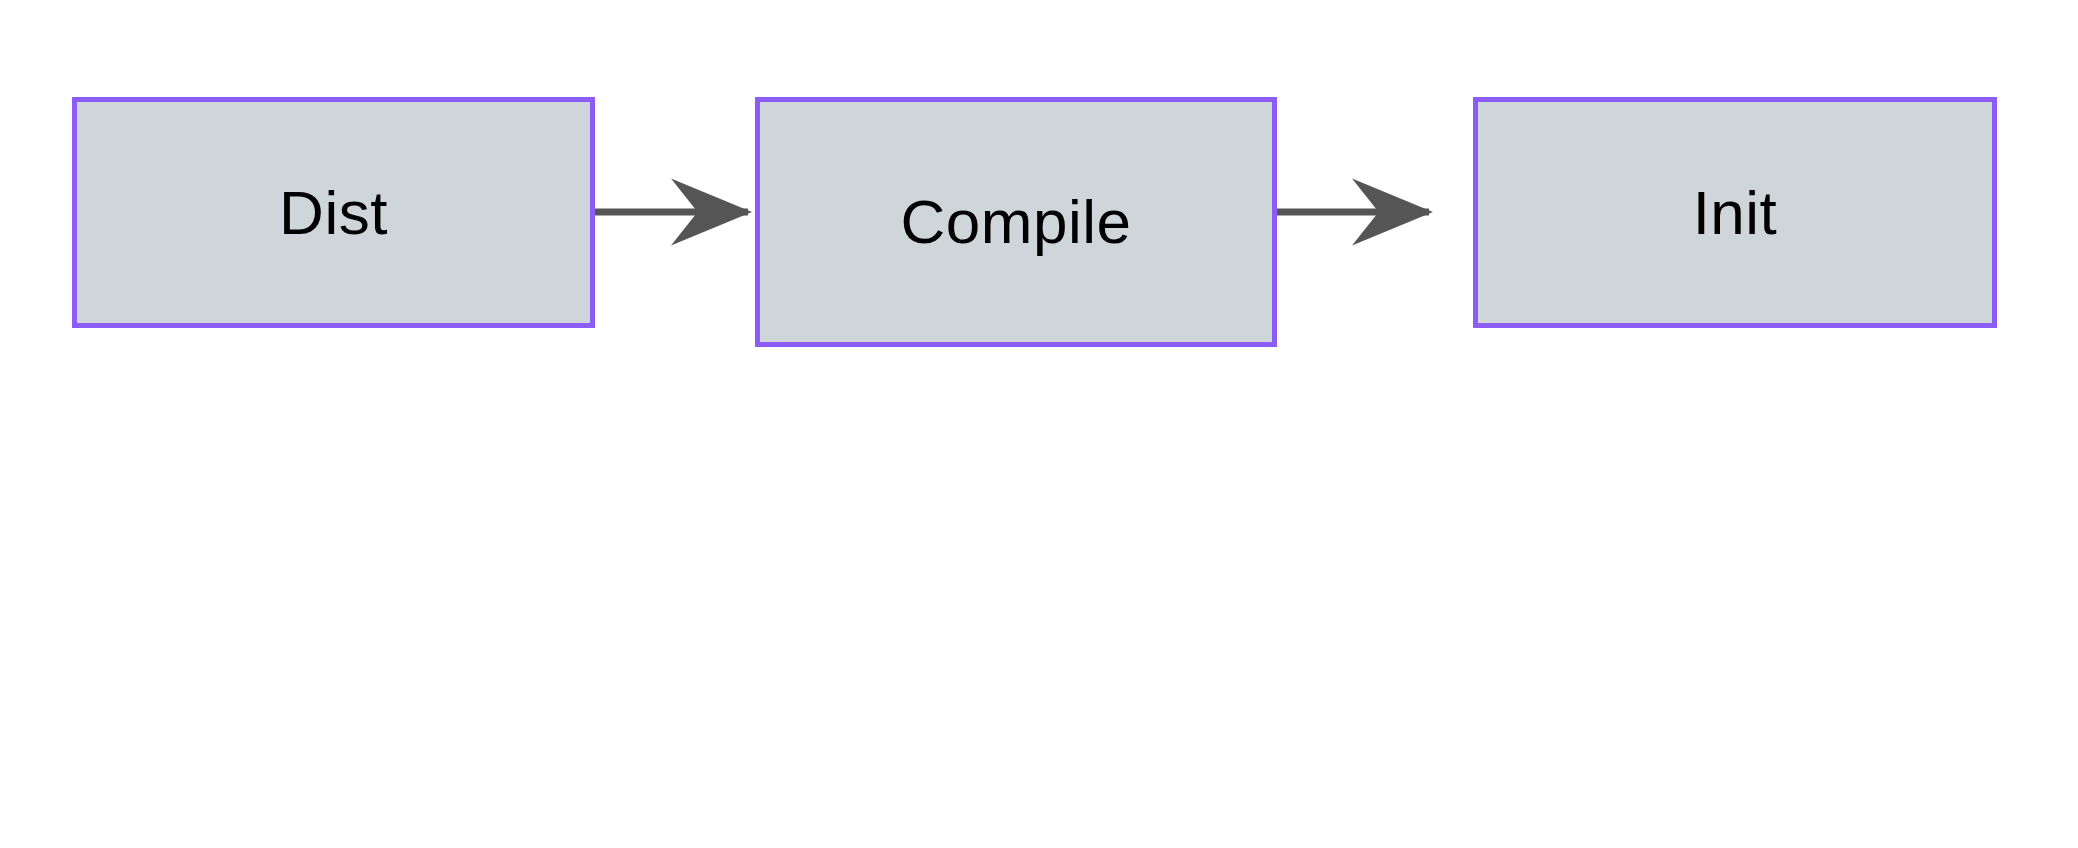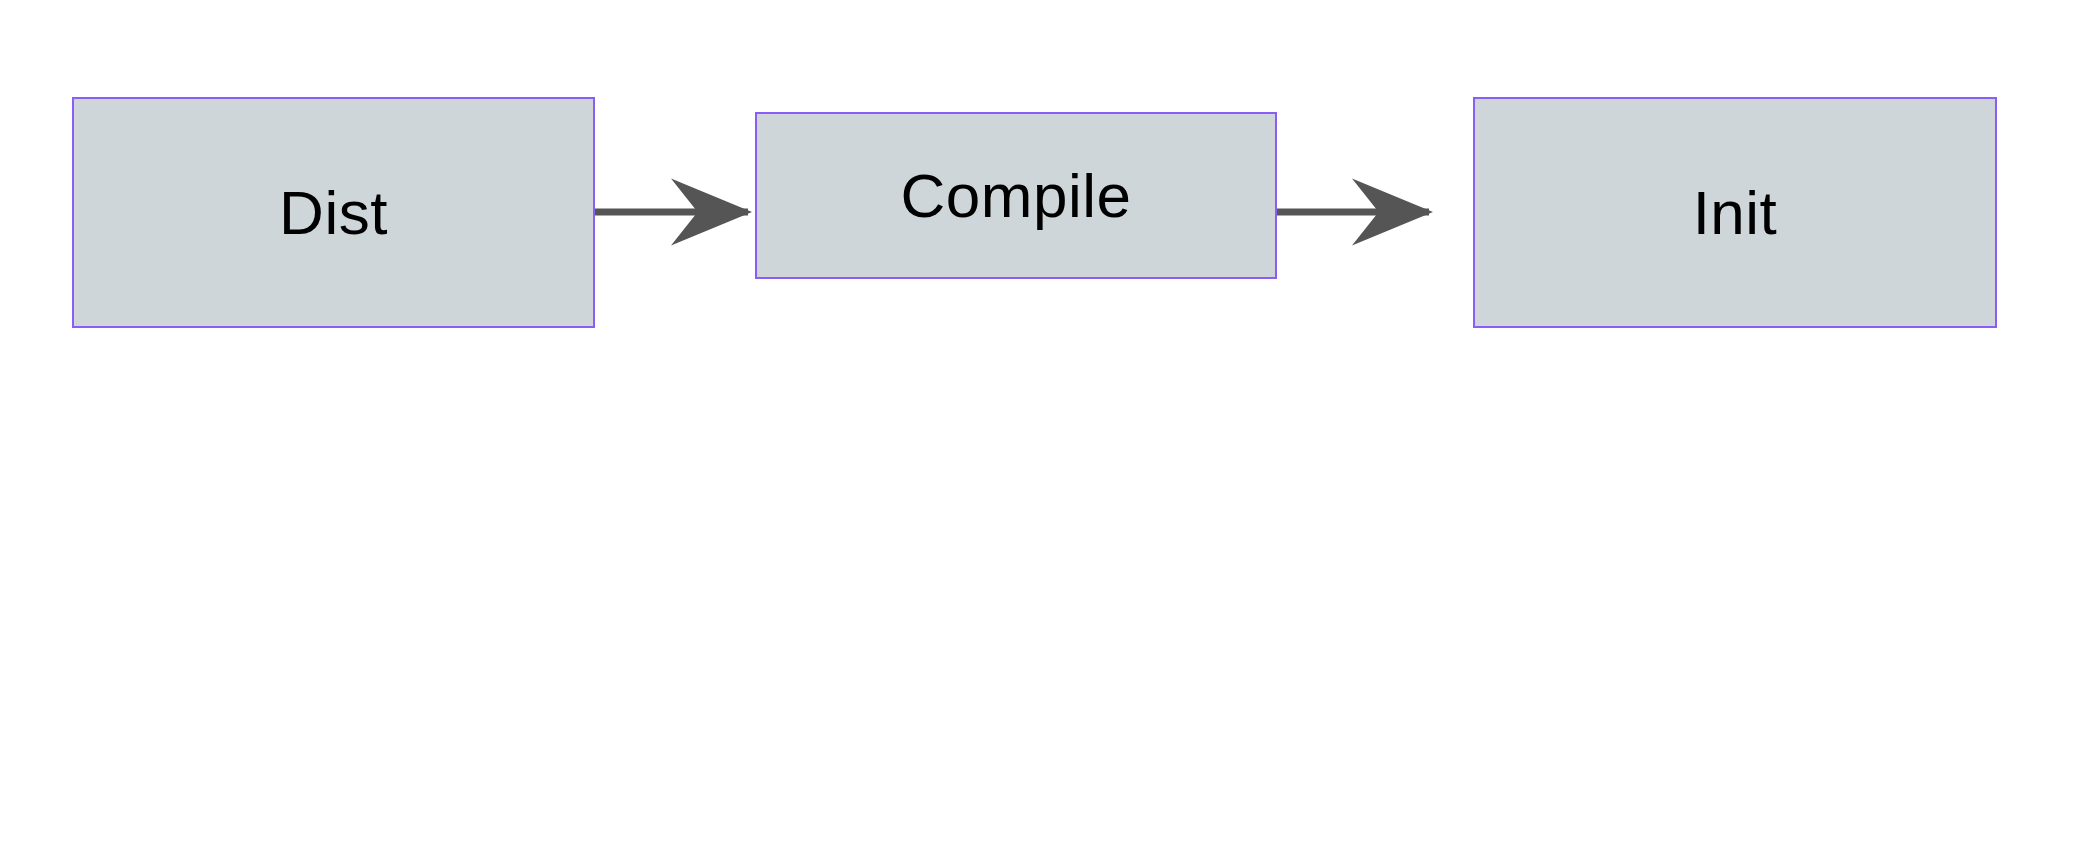--- a/index.html
+++ b/index.html
@@ -15,21 +15,21 @@
     position: relative;
     width: 2078px;
     height: 848px;
     background: #ffffff;
     overflow: hidden;
   }
   .node {
     position: absolute;
     box-sizing: border-box;
     background: #ced6d9;
-    border: 2px solid #8b5cf6;
+    border: 5px solid #8b5cf6;
     display: flex;
     align-items: center;
     justify-content: center;
   }
   .node-label {
     font-family: "Liberation Sans", sans-serif;
     font-weight: 300;
     font-size: 62px;
     line-height: 1;
     color: #000000;
@@ -64,21 +64,21 @@
 
     <g>
       <line x1="1277" y1="212" x2="1429" y2="212" stroke="#555555" stroke-width="7" marker-end="url(#arrowhead)"></line>
     </g>
   </svg>
 
   <div class="node" style="left:72px; top:97px; width:523px; height:231px;">
     <span class="node-label">Dist</span>
   </div>
 
-  <div class="node" style="left:755px; top:112px; width:522px; height:167px;">
+  <div class="node" style="left:755px; top:97px; width:522px; height:250px;">
     <span class="node-label">Compile</span>
   </div>
 
   <div class="node" style="left:1473px; top:97px; width:524px; height:231px;">
     <span class="node-label">Init</span>
   </div>
 
 
 </div>
 

